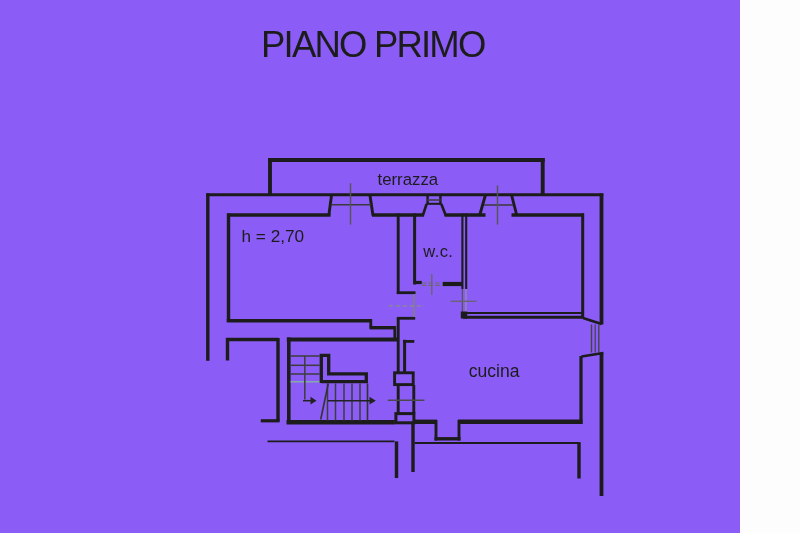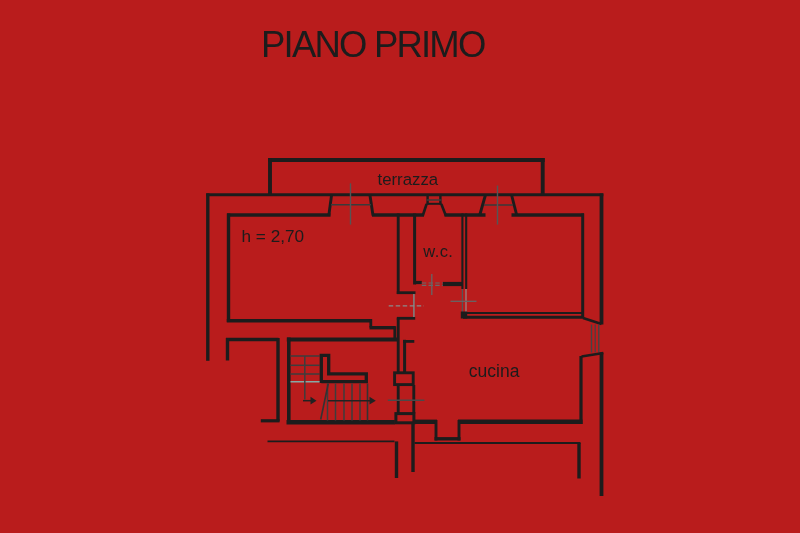--- a/index.html
+++ b/index.html
@@ -1,16 +1,16 @@
 <!DOCTYPE html>
 <html><head>
 <meta charset="utf-8">
 <style>
   html,body{margin:0;padding:0;background:#fdfdfd;}
-  .page{position:relative;width:800px;height:533px;background:#b91c1c;font-family:"Liberation Sans",sans-serif;}
+  .page{position:relative;width:740px;height:533px;background:#8b5cf6;font-family:"Liberation Sans",sans-serif;}
   svg{position:absolute;left:0;top:0;filter:blur(0.38px);}
   text{fill:#1c1c1c;}
 </style>
 </head>
 <body>
 <div class="page">
 <svg width="800" height="533" viewBox="0 0 800 533">
 
   <text x="261" y="57" font-size="36.5" letter-spacing="-1.8">PIANO PRIMO</text>
 

